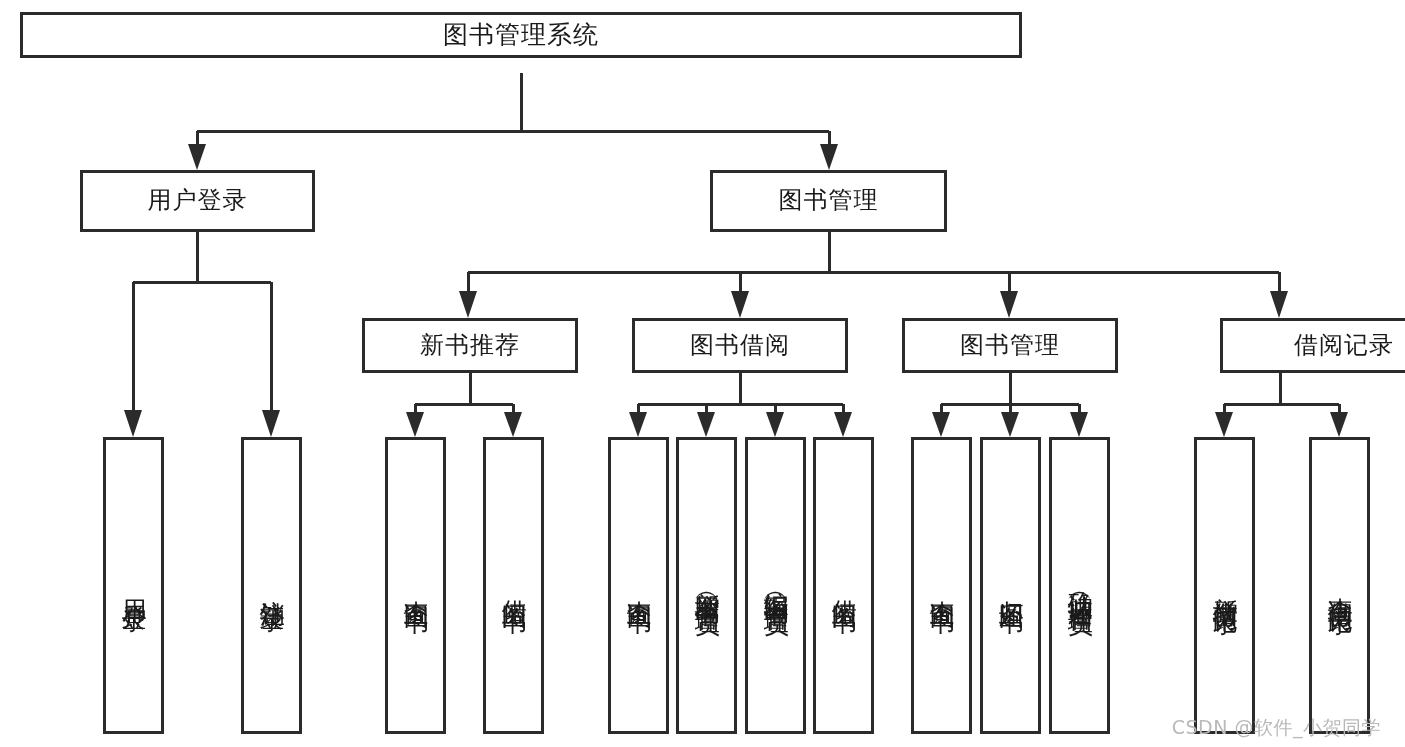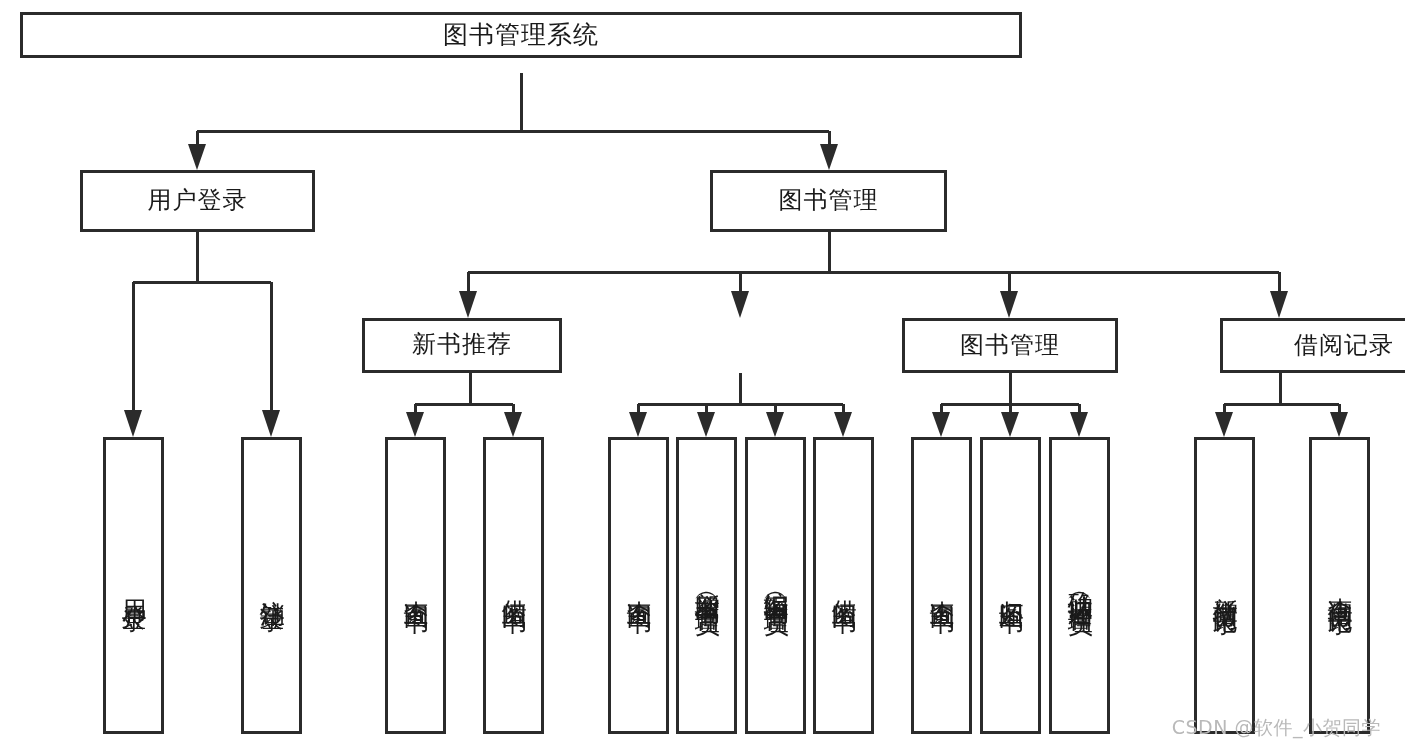--- a/index.html
+++ b/index.html
@@ -154,24 +154,27 @@
   </div>
 
   <div class="node horiz" style="left:80px; top:170px; width:235px; height:62px;">
     <span>用户登录</span>
   </div>
 
   <div class="node horiz" style="left:710px; top:170px; width:237px; height:62px;">
     <span>图书管理</span>
   </div>
 
-  <div class="node horiz" style="left:362px; top:318px; width:200px; height:55px;font-family:Liberation Mono, monospace;">
+  <div class="node horiz" style="left:362px; top:318px; width:216px; height:55px;">
     <span>新书推荐</span>
   </div>
 
+  <div class="node horiz" style="left:632px; top:318px; width:216px; height:55px;">
+    <span>图书借阅</span>
+  </div>
 
   <div class="node horiz" style="left:902px; top:318px; width:216px; height:55px;">
     <span>图书管理</span>
   </div>
 
   <div class="node horiz" style="left:1220px; top:318px; width:248px; height:55px;justify-content:center;">
     <span>借阅记录</span>
   </div>
 
   <div class="node vert" style="left:103px; top:437px; width:61px; height:297px;">

